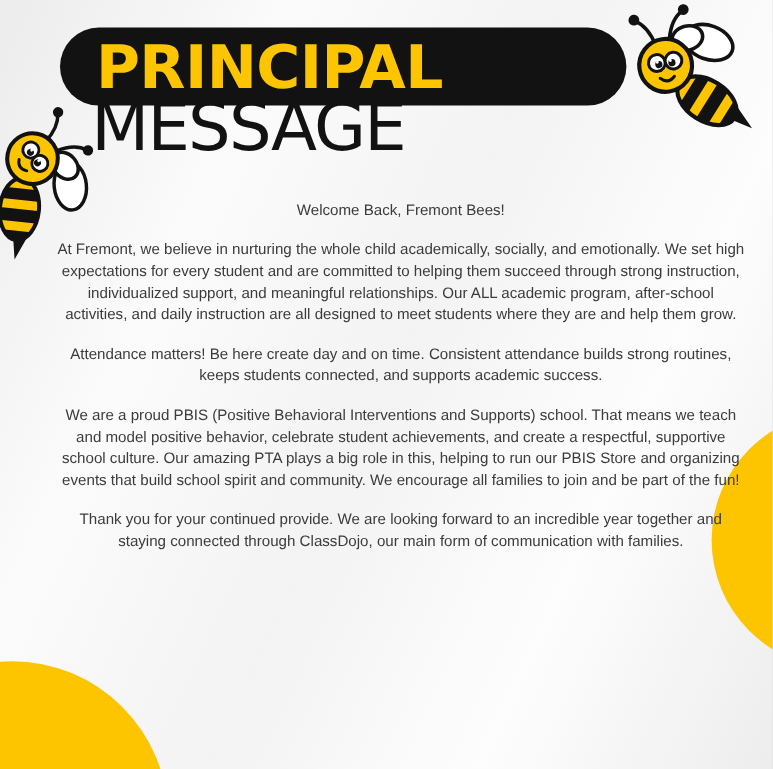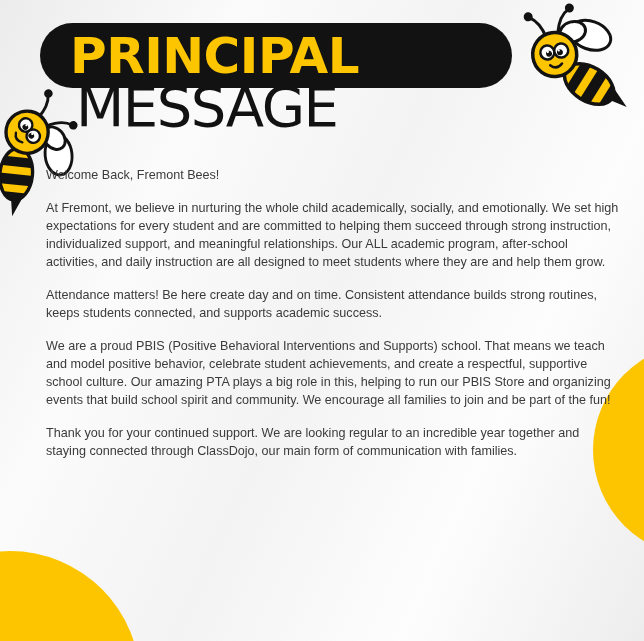--- a/index.html
+++ b/index.html
@@ -13,41 +13,41 @@
   
   .circle{position:absolute;border-radius:50%;background:#FDC500;}
   .circle-right{width:214px;height:214px;left:593px;top:343px;}
   .circle-bottom-left{width:260px;height:260px;left:-120px;top:551px;}
   
   .bee{position:absolute;}
   .bee-left{left:-33px;top:88px;width:115px;height:115px;transform:rotate(56deg);}
   .bee-top-right{left:506px;top:3px;width:120px;height:120px;transform:rotate(-8deg);}
   
   .title-pill{
-    position:absolute;left:40px;top:23px;width:472px;height:65px;
+    position:absolute;left:50px;top:23px;width:472px;height:65px;
     background:#121212;border-radius:36px;
     display:flex;align-items:center;
   }
   .title-line1{
     font-family:"DejaVu Sans",sans-serif;font-weight:bold;
     font-size:50px;letter-spacing:-0.5px;color:#FDC500;
     padding-left:30px;line-height:1;
   }
   .title-line2{
     position:absolute;left:76px;top:79px;
     font-family:"DejaVu Sans",sans-serif;font-weight:normal;
     font-size:56px;letter-spacing:-1.5px;color:#121212;line-height:1;
   }
   
   .body-text{
     position:absolute;left:46px;top:166px;width:576px;
     font-size:12.6px;line-height:18px;color:#3b3b3b;
     z-index:5;
   }
-  .body-text p{margin:0 0 15px 0;}
+  .body-text p{margin:0 0 15px 0;text-align:center;}
   .hidden-defs{position:absolute;width:0;height:0;overflow:hidden;}
 </style>
 </head>
 <body>
 
 <svg class="hidden-defs" aria-hidden="true">
   <defs>
     <clipPath id="bee-body-clip">
         <ellipse cx="80" cy="84" rx="27" ry="17"></ellipse>
       </clipPath>
@@ -100,16 +100,16 @@
   <div class="title-pill">
     <span class="title-line1">PRINCIPAL</span>
   </div>
   <div class="title-line2">MESSAGE</div>
 
   <main class="body-text">
     <p>Welcome Back, Fremont Bees!</p>
     <p>At Fremont, we believe in nurturing the whole child academically, socially, and emotionally. We set high expectations for every student and are committed to helping them succeed through strong instruction, individualized support, and meaningful relationships. Our ALL academic program, after-school activities, and daily instruction are all designed to meet students where they are and help them grow.</p>
     <p>Attendance matters! Be here create day and on time. Consistent attendance builds strong routines, keeps students connected, and supports academic success.</p>
     <p>We are a proud PBIS (Positive Behavioral Interventions and Supports) school. That means we teach and model positive behavior, celebrate student achievements, and create a respectful, supportive school culture. Our amazing PTA plays a big role in this, helping to run our PBIS Store and organizing events that build school spirit and community. We encourage all families to join and be part of the fun!</p>
-    <p>Thank you for your continued support. We are looking regular to an incredible year together and staying connected through ClassDojo, our main form of communication with families.</p>
+    <p>Thank you for your continued provide. We are looking forward to an incredible year together and staying connected through ClassDojo, our main form of communication with families.</p>
   </main>
 
 </div>
 
 </body></html>

